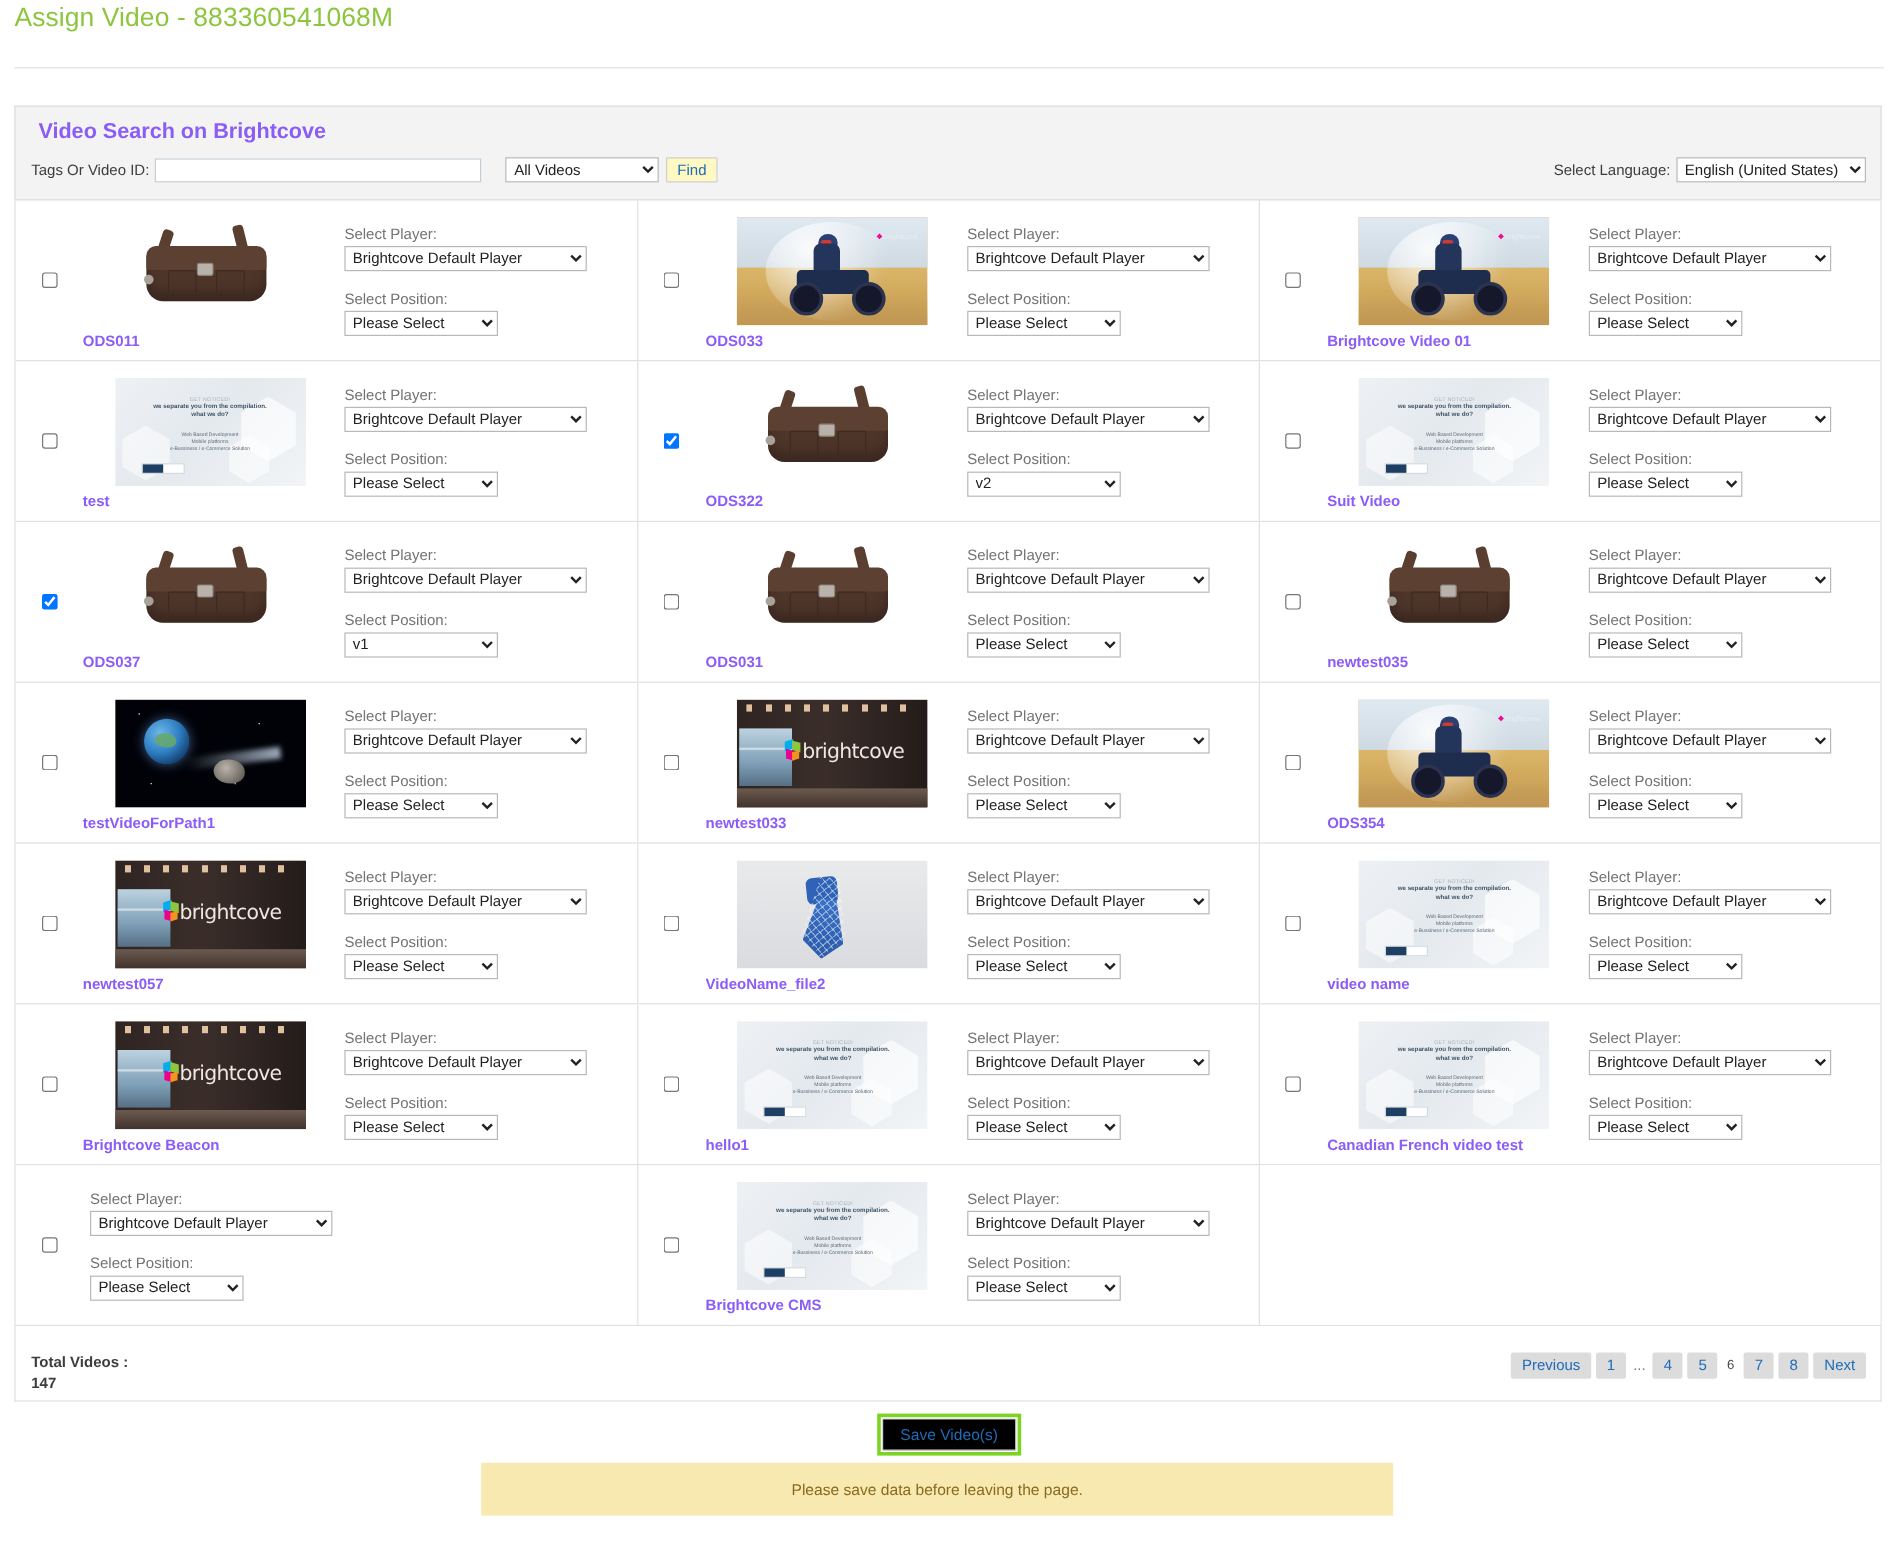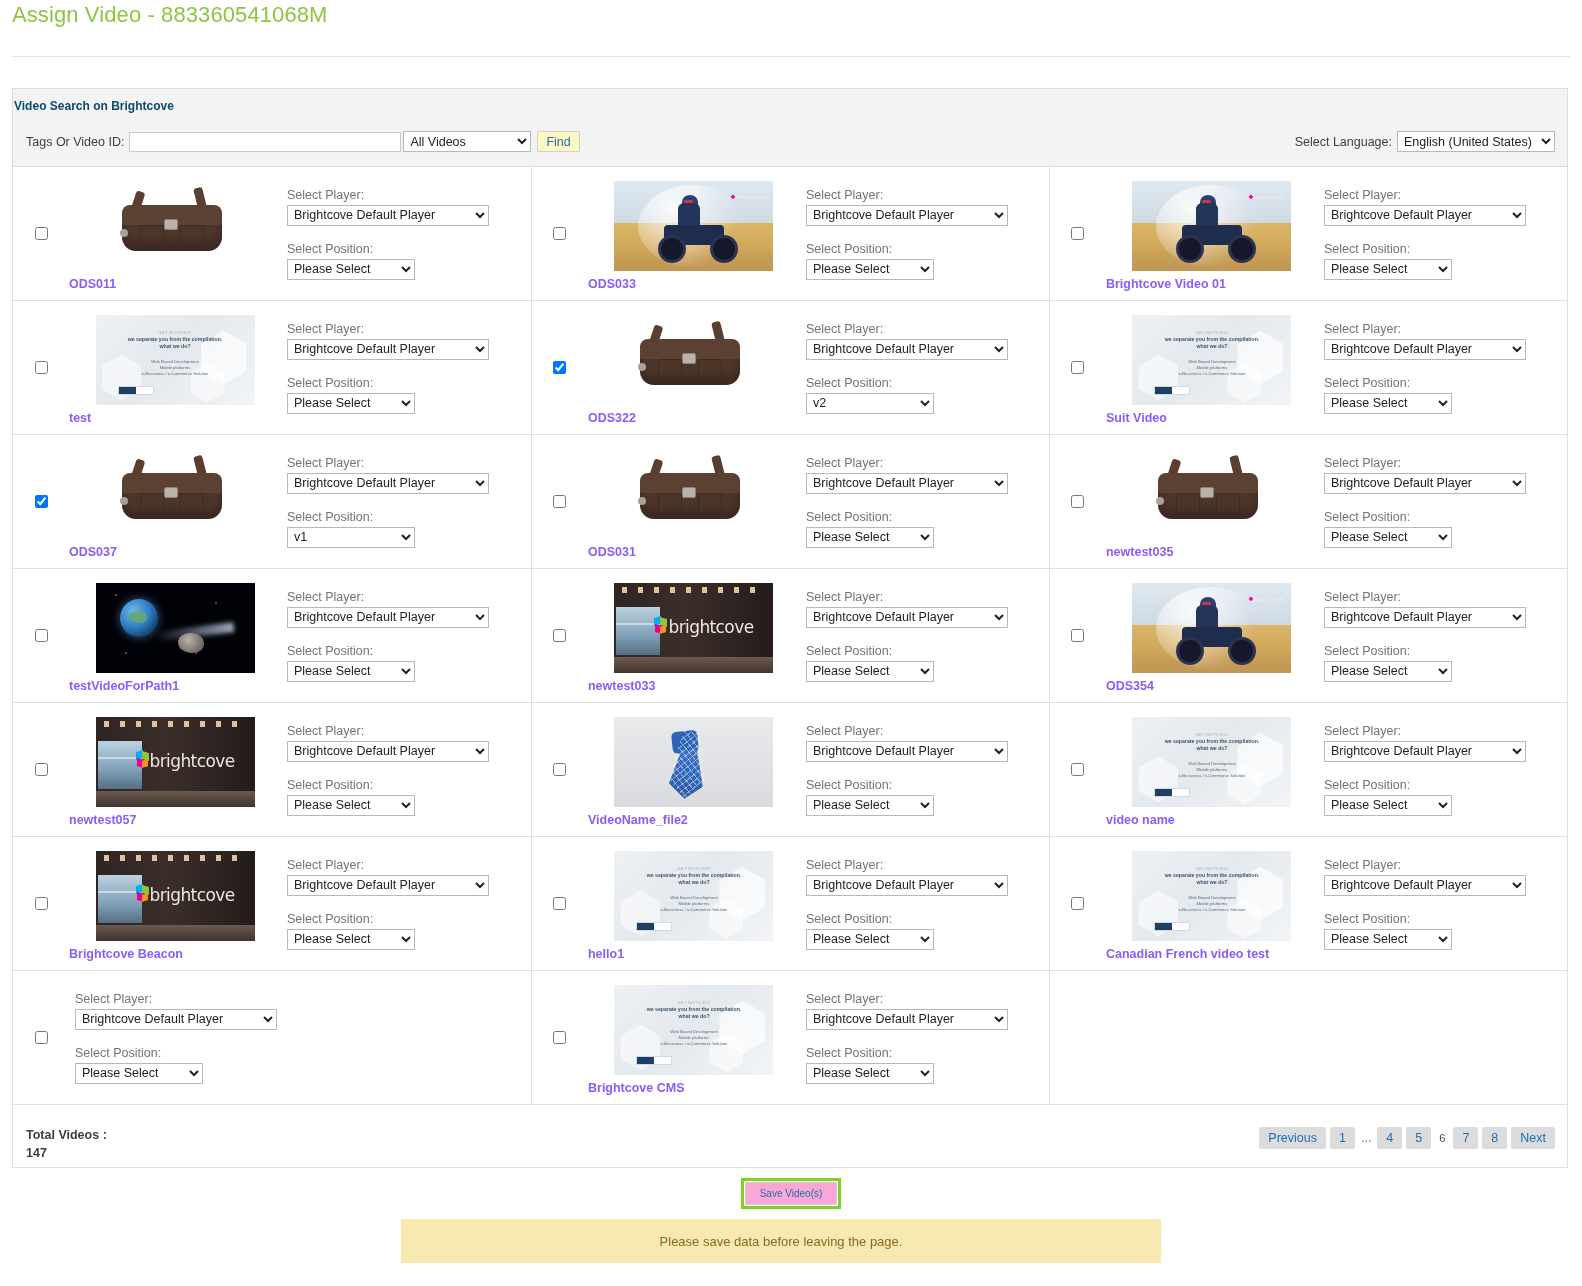--- a/index.html
+++ b/index.html
@@ -29,22 +29,22 @@
   }
 
   
   .search-panel{
     position:absolute;left:12px;top:88px;width:1556px;height:79px;
     background:#f3f3f3;
     border:1px solid #dcdcdc;
     box-sizing:border-box;
   }
   .search-panel-title{
-    position:absolute;left:1px;top:10px;
-    font-size:12px;font-weight:bold;color:#0c4a6e;
+    position:absolute;left:19px;top:10px;
+    font-size:18px;font-weight:bold;color:#8b5cf6;
   }
   .search-row{
     position:absolute;left:13px;top:42px;
     display:flex;align-items:center;gap:0;
   }
   .lbl-tags{font-size:12.5px;color:#3d3d3d;margin-right:5px;}
   .txt-tags{
     width:272px;height:20px;
     border:1px solid #c4cdd4;
     background:#ffffff;
@@ -59,21 +59,21 @@
     font-family:"Liberation Sans", sans-serif;
     font-size:12.5px;
     color:#222;
     background:#ffffff;
     border:1px solid #b8b8b8;
     border-radius:0;
     height:21px;
     padding:1px 2px;
     box-sizing:border-box;
   }
-  .sel-scope{width:128px;margin-left:2px;}
+  .sel-scope{width:128px;margin-left:20px;}
   .btn-find{
     margin-left:6px;
     background:#fef9c3;
     border:1px solid #d0d0d0;
     color:#1e6bb8;
     font-family:"Liberation Sans", sans-serif;
     font-size:12.5px;
     padding:2px 8px;
     height:21px;
     box-sizing:border-box;
@@ -416,25 +416,25 @@
   .save-wrap{
     position:absolute;left:0;top:1178px;width:1582px;
     display:flex;justify-content:center;
   }
   .save-outline{
     border:3px solid #7dd321;
     padding:1px;
     display:inline-block;
   }
   .btn-save{
-    background:#f9a8d4;
+    background:#000000;
     border:1px solid #cfcfcf;
     color:#1e6bb8;
     font-family:"Liberation Sans", sans-serif;
-    font-size:10px;
+    font-size:13px;
     padding:5px 14px;
     cursor:pointer;
     border-radius:1px;
     display:block;
   }
   .warn-bar{
     position:absolute;left:401px;top:1219px;width:760px;height:44px;
     background:#f7e9b0;
     display:flex;align-items:center;justify-content:center;
     color:#8a6a1f;

